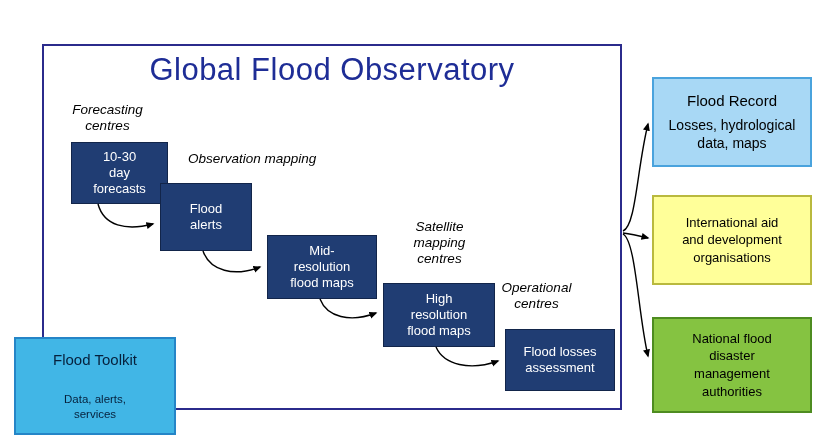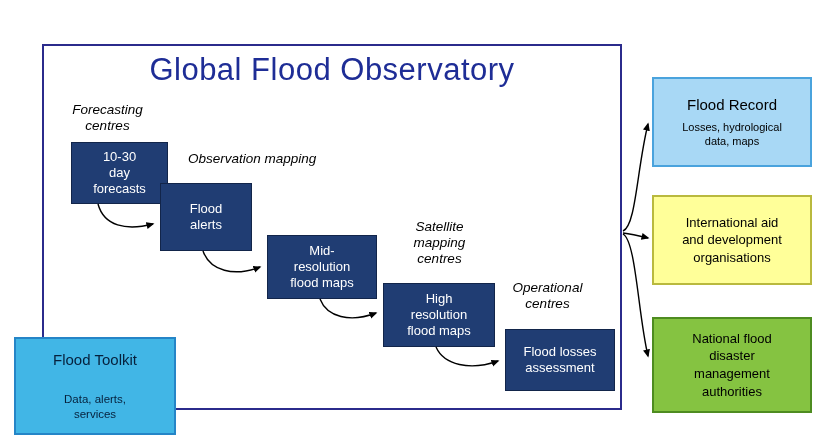--- a/index.html
+++ b/index.html
@@ -15,21 +15,21 @@
     position:absolute; left:42px; top:52px; width:580px; text-align:center;
     font-size:31px; font-weight:normal; color:#1e2d96; letter-spacing:0.5px;
   }
   .stage-label {
     position:absolute; font-style:italic; font-size:13.5px; color:#000;
     text-align:center; white-space:pre-line; line-height:1.18;
   }
   .sl1 { left:55px;  top:102px; width:105px; }
   .sl2 { left:188px; top:151px; width:170px; text-align:left; }
   .sl3 { left:392px; top:219px; width:95px; }
-  .sl4 { left:490px; top:280px; width:115px; }
+  .sl4 { left:479px; top:280px; width:115px; }
   .flow-box {
     position:absolute; background:#203d73; border:1px solid #12254a; color:#fff;
     display:flex; align-items:center; justify-content:center; text-align:center;
     font-size:13px; line-height:1.25; white-space:pre-line;
   }
   .fb1 { left:71px;  top:142px; width:95px;  height:60px; }
   .fb2 { left:160px; top:183px; width:90px;  height:66px; }
   .fb3 { left:267px; top:235px; width:108px; height:62px; }
   .fb4 { left:383px; top:283px; width:110px; height:62px; }
   .fb5 { left:505px; top:329px; width:108px; height:60px; }
@@ -41,21 +41,21 @@
   }
   .toolkit .t-title { font-size:15px; }
   .toolkit .t-sub { font-size:11.5px; line-height:1.25; }
   .out-box {
     position:absolute; left:652px; width:156px; color:#000000;
     display:flex; flex-direction:column; align-items:center; justify-content:center;
     text-align:center; white-space:pre-line;
   }
   .ob1 { top:77px;  height:86px; background:#a8d8f5; border:2px solid #4aa3dd; gap:8px; }
   .ob1 .o-title { font-size:15px; }
-  .ob1 .o-sub   { font-size:11px; line-height:1.25; }
+  .ob1 .o-sub   { font-size:14px; line-height:1.25; }
   .ob2 { top:195px; height:86px; background:#ffff99; border:2px solid #b9b93e; font-size:13px; line-height:1.35; }
   .ob3 { top:317px; height:92px; background:#85c341; border:2px solid #4e8c20; font-size:13px; line-height:1.35; }
   svg.arrows { position:absolute; left:0; top:0; pointer-events:none; }
 </style>
 </head>
 <body>
 
 <div class="canvas">
 
   <div class="main-box"></div>

